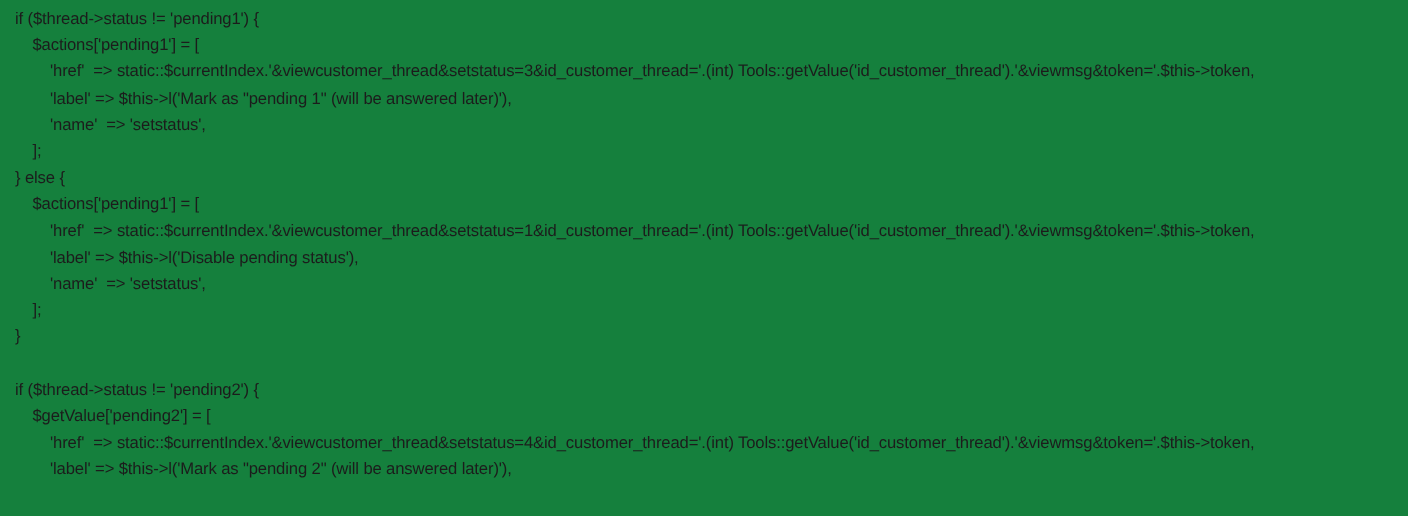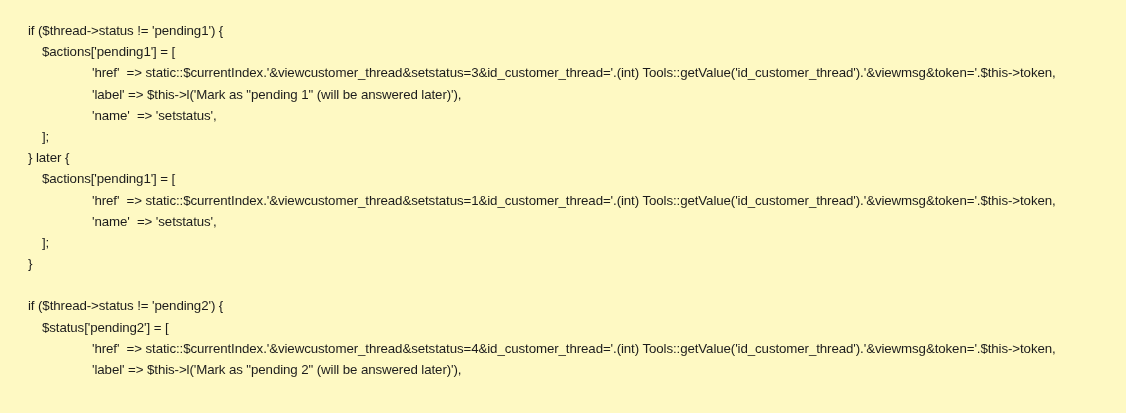--- a/index.html
+++ b/index.html
@@ -12,22 +12,22 @@
     height: 413px;
     background: #ebebeb;
     overflow: hidden;
     font-family: "Liberation Sans", "DejaVu Sans", sans-serif;
   }
 
   #code-block {
     position: relative;
     width: 1126px;
     height: 413px;
-    background: #fef9c3;
-    padding: 16px;
+    background: #15803d;
+    padding: 0;
     box-sizing: border-box;
   }
 
   .code-line {
     position: relative;
     height: 21.2px;
     line-height: 21.2px;
     font-size: 13.3px;
     color: #1c1c1c;
     white-space: pre;
@@ -37,42 +37,43 @@
     box-sizing: border-box;
   }
 
   .code-line.blank {
     height: 21.2px;
   }
 
   
   .ind-0 { text-indent: 0px; }
   .ind-1 { text-indent: 14px; }
-  .ind-2 { text-indent: 28px; margin-left: 36px; }
+  .ind-2 { text-indent: 28px; }
 
   .lines-wrap {
     padding-top: 4px;
   }
 </style>
 </head>
 <body style="background: rgb(235, 235, 235);">
 
 <div id="code-block">
   <div class="lines-wrap">
       <div class="code-line ind-0" style="color: rgb(28, 28, 28);">if ($thread-&gt;status != 'pending1') {</div>
       <div class="code-line ind-1" style="color: rgb(28, 28, 28);">$actions['pending1'] = [</div>
       <div class="code-line ind-2" style="color: rgb(28, 28, 28);">'href'  =&gt; static::$currentIndex.'&amp;viewcustomer_thread&amp;setstatus=3&amp;id_customer_thread='.(int) Tools::getValue('id_customer_thread').'&amp;viewmsg&amp;token='.$this-&gt;token,</div>
       <div class="code-line ind-2" style="color: rgb(28, 28, 28);">'label' =&gt; $this-&gt;l('Mark as "pending 1" (will be answered later)'),</div>
       <div class="code-line ind-2" style="color: rgb(28, 28, 28);">'name'  =&gt; 'setstatus',</div>
       <div class="code-line ind-1" style="color: rgb(28, 28, 28);">];</div>
-      <div class="code-line ind-0" style="color: rgb(28, 28, 28);">} later {</div>
+      <div class="code-line ind-0" style="color: rgb(28, 28, 28);">} else {</div>
       <div class="code-line ind-1" style="color: rgb(28, 28, 28);">$actions['pending1'] = [</div>
       <div class="code-line ind-2" style="color: rgb(28, 28, 28);">'href'  =&gt; static::$currentIndex.'&amp;viewcustomer_thread&amp;setstatus=1&amp;id_customer_thread='.(int) Tools::getValue('id_customer_thread').'&amp;viewmsg&amp;token='.$this-&gt;token,</div>
+      <div class="code-line ind-2" style="color: rgb(28, 28, 28);">'label' =&gt; $this-&gt;l('Disable pending status'),</div>
       <div class="code-line ind-2" style="color: rgb(28, 28, 28);">'name'  =&gt; 'setstatus',</div>
       <div class="code-line ind-1" style="color: rgb(28, 28, 28);">];</div>
       <div class="code-line ind-0" style="color: rgb(28, 28, 28);">}</div>
       <div class="code-line ind-0 blank" style="color: rgb(28, 28, 28);"></div>
       <div class="code-line ind-0" style="color: rgb(28, 28, 28);">if ($thread-&gt;status != 'pending2') {</div>
-      <div class="code-line ind-1" style="color: rgb(28, 28, 28);">$status['pending2'] = [</div>
+      <div class="code-line ind-1" style="color: rgb(28, 28, 28);">$getValue['pending2'] = [</div>
       <div class="code-line ind-2" style="color: rgb(28, 28, 28);">'href'  =&gt; static::$currentIndex.'&amp;viewcustomer_thread&amp;setstatus=4&amp;id_customer_thread='.(int) Tools::getValue('id_customer_thread').'&amp;viewmsg&amp;token='.$this-&gt;token,</div>
       <div class="code-line ind-2" style="color: rgb(28, 28, 28);">'label' =&gt; $this-&gt;l('Mark as "pending 2" (will be answered later)'),</div>
     </div>
 </div>
 
 </body></html>

